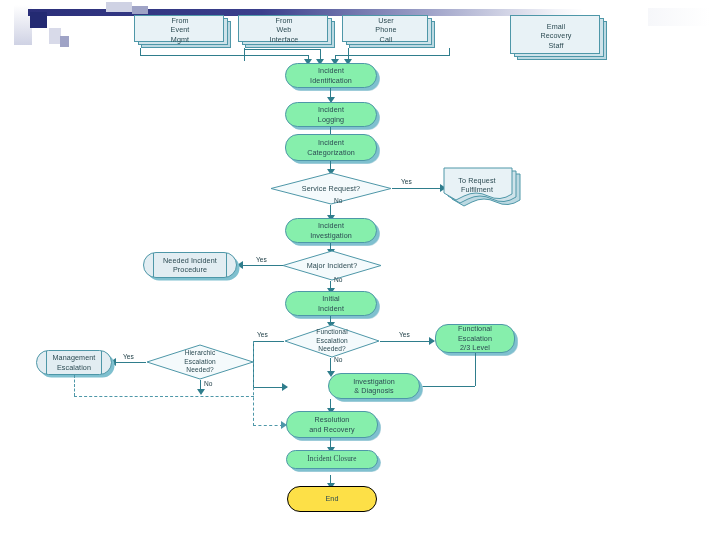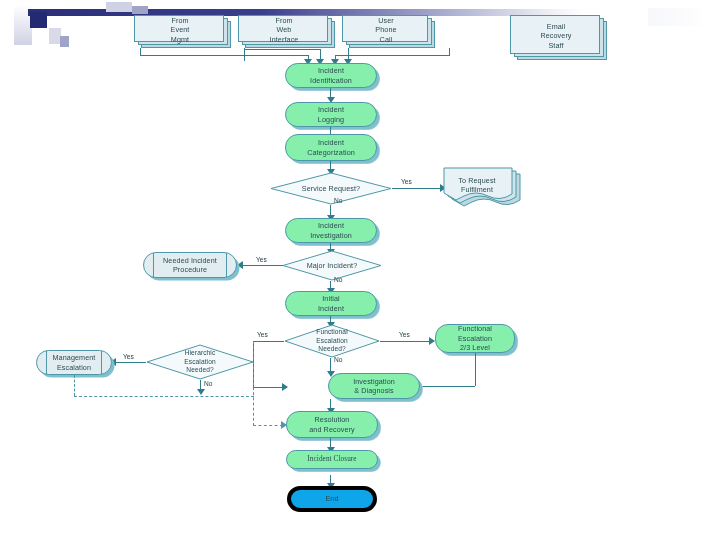--- a/index.html
+++ b/index.html
@@ -46,21 +46,21 @@
 
   
   .dia{background:transparent;border:0;}
   .dia svg{position:absolute;left:0;top:0;}
 
   
   .doc{background:transparent;border:0;}
   .doc svg{position:absolute;left:0;top:0;}
 
   
-  .term{background:#0ea5e9;border:4px solid #000000;border-radius:16px;}
+  .term{background:#fde047;border:1px solid #000000;border-radius:16px;}
 
   
   .ln{position:absolute;background:#2f7d8c;}
   .lh{height:1px;} .lv{width:1px;}
   .dash-h{position:absolute;height:0;border-top:1px dashed #4e97a8;}
   .dash-v{position:absolute;width:0;border-left:1px dashed #4e97a8;}
   .arw{position:absolute;width:0;height:0;}
   .arw-d{border-left:4px solid transparent;border-right:4px solid transparent;border-top:6px solid #2f7d8c;}
   .arw-l{border-top:4px solid transparent;border-bottom:4px solid transparent;border-right:6px solid #2f7d8c;}
   .arw-r{border-top:4px solid transparent;border-bottom:4px solid transparent;border-left:6px solid #2f7d8c;}

